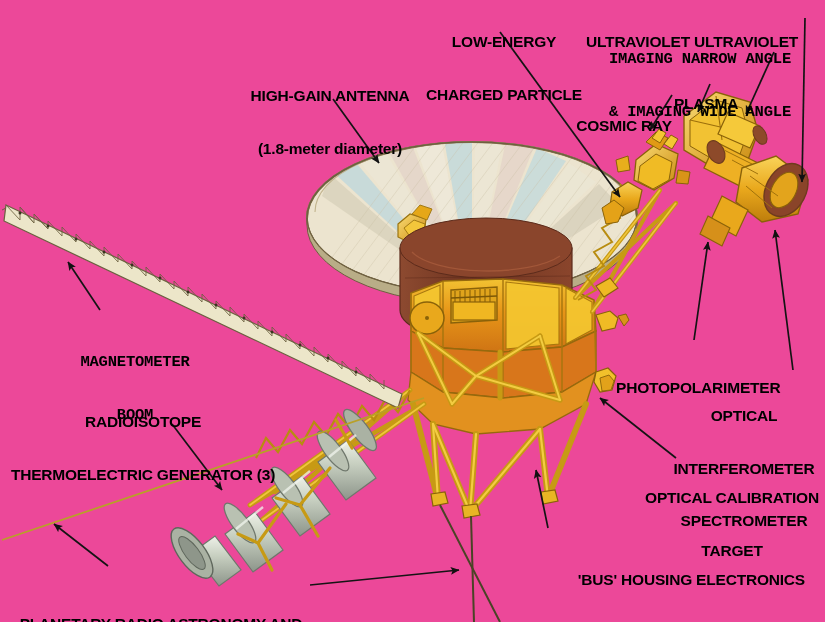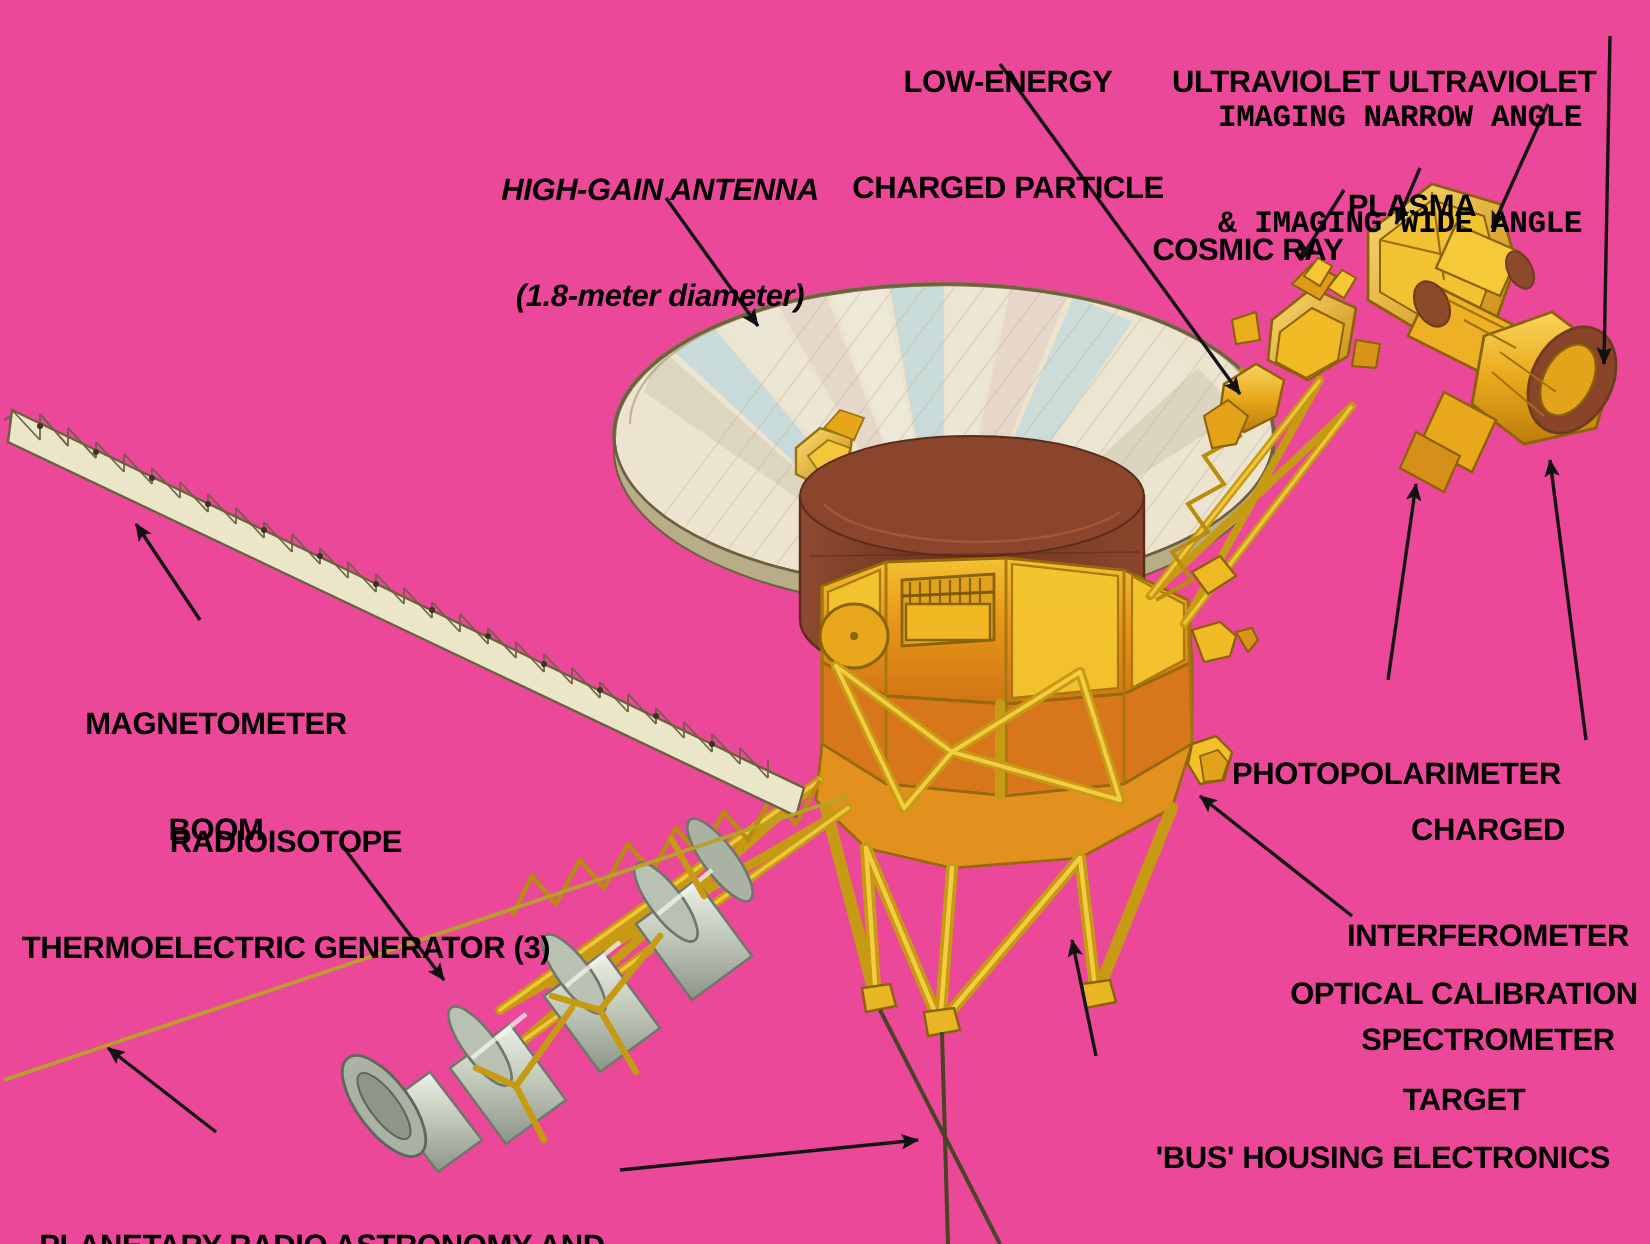--- a/index.html
+++ b/index.html
@@ -396,46 +396,46 @@
   </div>
 
   <div class="lbl ctr" style="left:560px;top:82px;width:128px;">
     <div>COSMIC RAY</div>
   </div>
 
   <div class="lbl ctr" style="left:638px;top:60px;width:136px;">
     <div>PLASMA</div>
   </div>
 
-  <div class="lbl ctr" style="left:234px;top:52px;width:192px;font-style:italic;">
+  <div class="lbl ctr" style="left:234px;top:52px;width:192px;">
     <div>HIGH-GAIN ANTENNA</div>
     <div>(1.8-meter diameter)</div>
   </div>
 
-  <div class="lbl ctr" style="left:30px;top:319px;width:156px;">
+  <div class="lbl ctr" style="left:57px;top:319px;width:156px;font-family:Liberation Mono, monospace;">
     <div>MAGNETOMETER</div>
     <div>BOOM</div>
   </div>
 
   <div class="lbl ctr" style="left:-2px;top:378px;width:290px;">
     <div>RADIOISOTOPE</div>
     <div>THERMOELECTRIC GENERATOR (3)</div>
   </div>
 
   <div class="lbl ctr" style="left:8px;top:580px;width:306px;">
     <div>PLANETARY RADIO ASTRONOMY AND</div>
     
   </div>
 
   <div class="lbl lft" style="left:616px;top:344px;width:200px;">
     <div>PHOTOPOLARIMETER</div>
   </div>
 
   <div class="lbl ctr" style="left:664px;top:372px;width:160px;">
-    <div>CHARGED</div>
+    <div>OPTICAL</div>
     <div>INTERFEROMETER</div>
     <div>SPECTROMETER</div>
   </div>
 
   <div class="lbl ctr" style="left:640px;top:454px;width:184px;">
     <div>OPTICAL CALIBRATION</div>
     <div>TARGET</div>
   </div>
 
   <div class="lbl lft" style="left:525px;top:536px;width:280px;text-align:right;">

